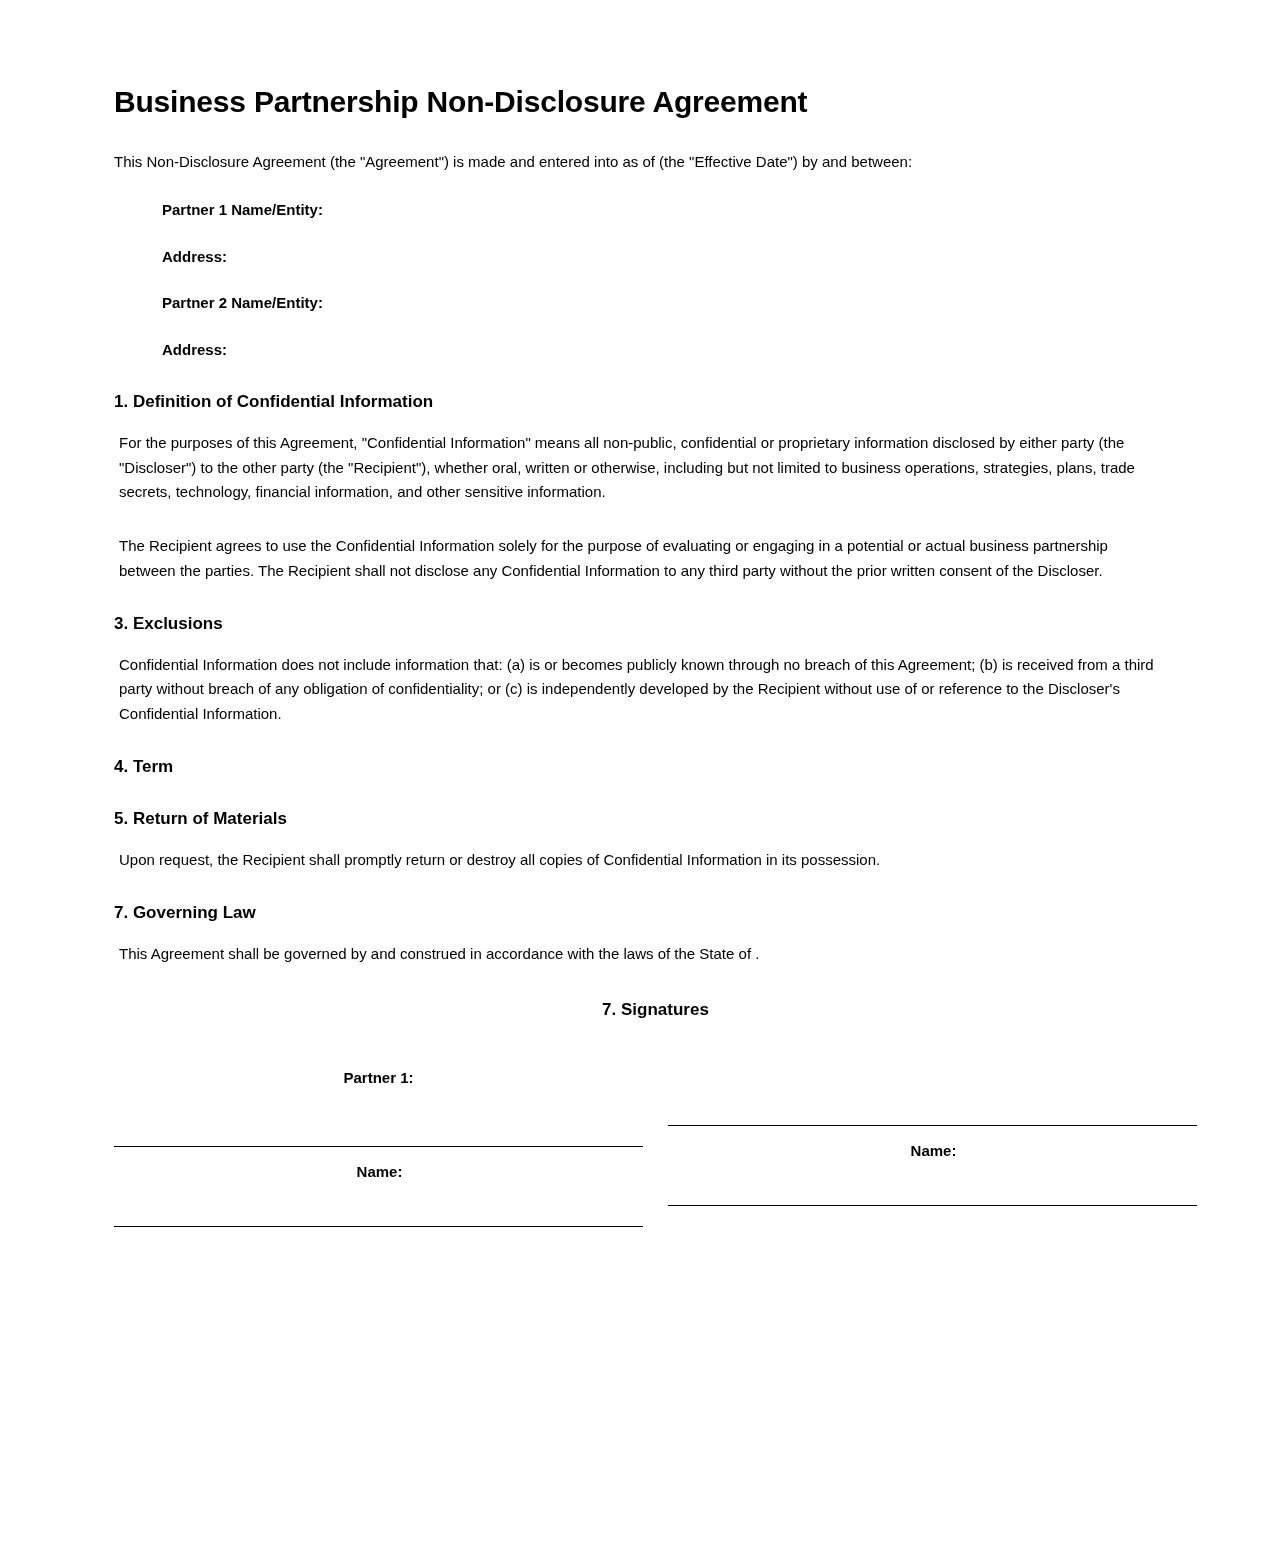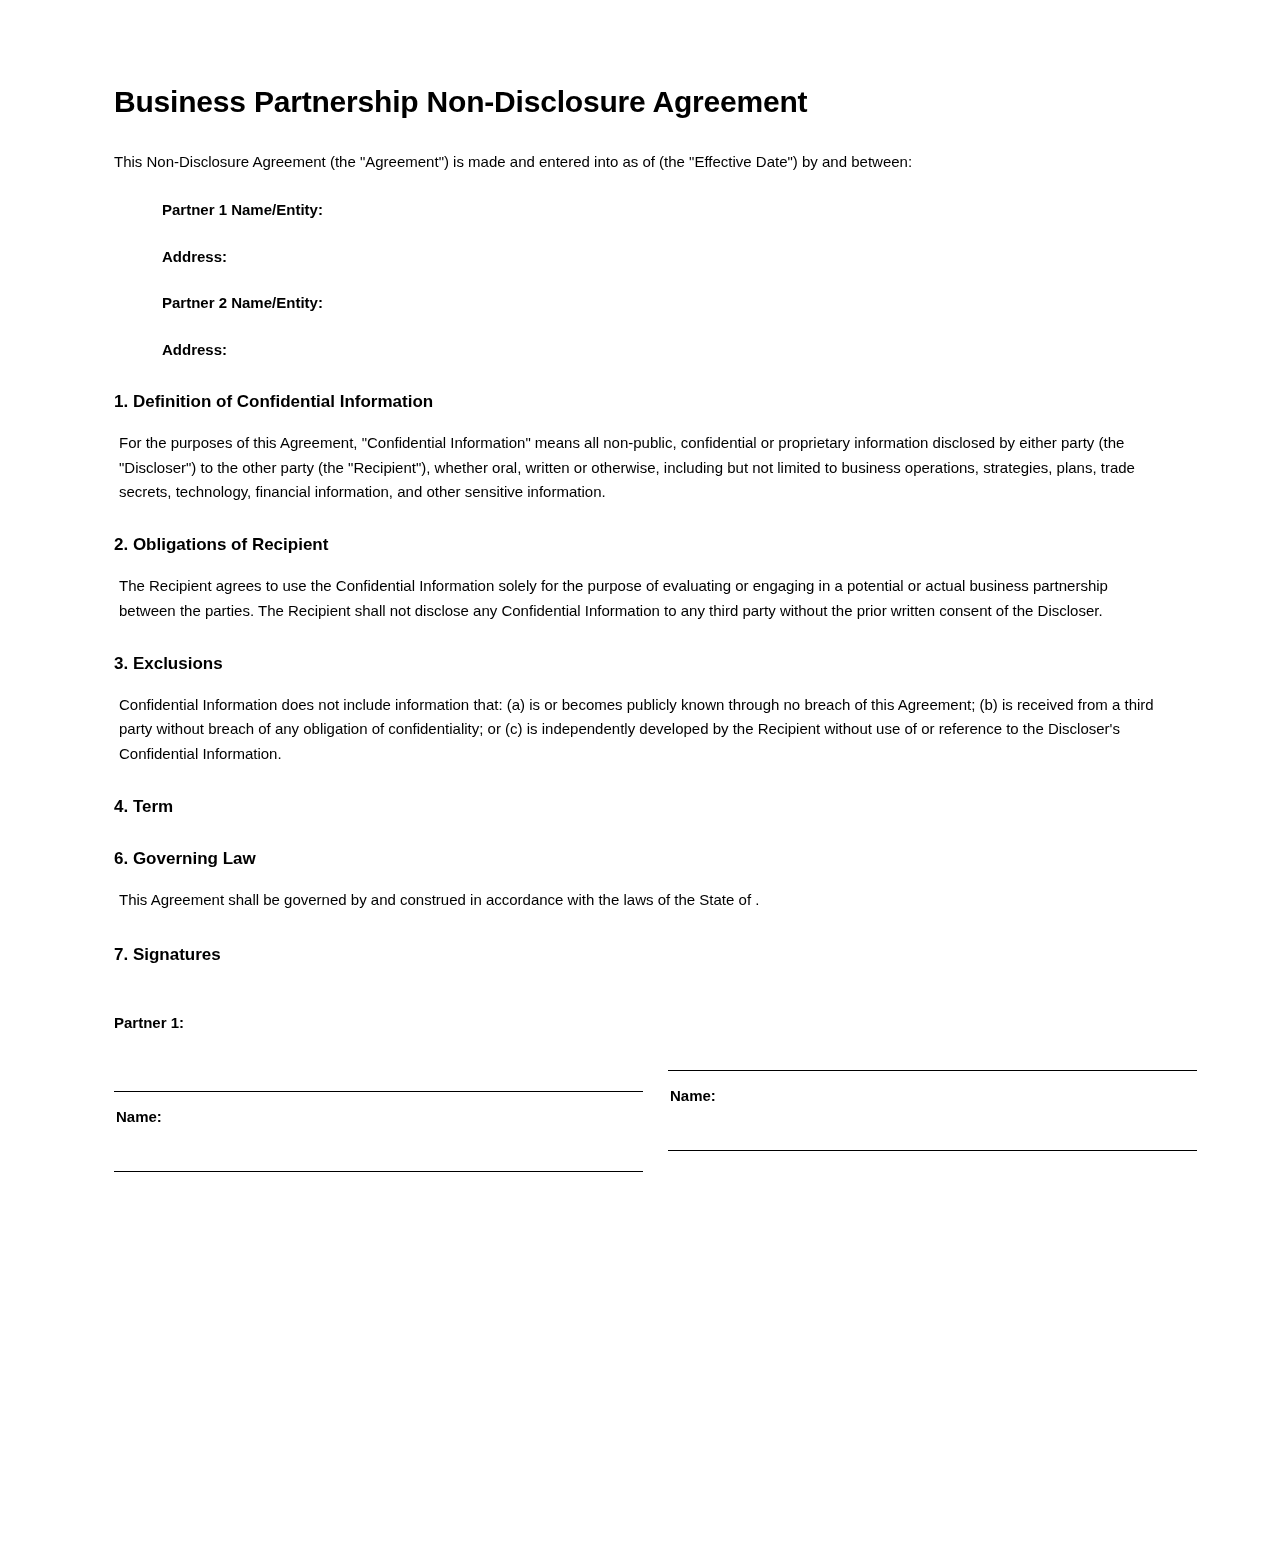--- a/index.html
+++ b/index.html
@@ -62,20 +62,21 @@
   }
   .section-body {
     font-size: 15px;
     line-height: 1.62;
     margin: 5px;
     color: #000;
     max-width: 1036px;
   }
   .signatures-section {
     margin-top: 32px;
+    text-align: center;
   }
   .sig-grid {
     display: flex;
     gap: 25px;
     margin-top: 46px;
   }
   .sig-col {
     flex: 1 1 0;
     min-width: 0;
   }
@@ -122,36 +123,39 @@
     <p class="party-line">Partner 2 Name/Entity:</p>
     <p class="party-line">Address:</p>
   </div>
 
   <section class="section">
     <h2 class="section-heading">1. Definition of Confidential Information</h2>
     <p class="section-body">For the purposes of this Agreement, "Confidential Information" means all non-public, confidential or proprietary information disclosed by either party (the "Discloser") to the other party (the "Recipient"), whether oral, written or otherwise, including but not limited to business operations, strategies, plans, trade secrets, technology, financial information, and other sensitive information.</p>
   </section>
 
   <section class="section">
-    <h2 class="section-heading">2. Obligations of Recipient</h2>
     <p class="section-body">The Recipient agrees to use the Confidential Information solely for the purpose of evaluating or engaging in a potential or actual business partnership between the parties. The Recipient shall not disclose any Confidential Information to any third party without the prior written consent of the Discloser.</p>
   </section>
 
   <section class="section">
     <h2 class="section-heading">3. Exclusions</h2>
     <p class="section-body">Confidential Information does not include information that: (a) is or becomes publicly known through no breach of this Agreement; (b) is received from a third party without breach of any obligation of confidentiality; or (c) is independently developed by the Recipient without use of or reference to the Discloser's Confidential Information.</p>
   </section>
 
   <section class="section">
     <h2 class="section-heading">4. Term</h2>
   </section>
 
+  <section class="section">
+    <h2 class="section-heading">5. Return of Materials</h2>
+    <p class="section-body">Upon request, the Recipient shall promptly return or destroy all copies of Confidential Information in its possession.</p>
+  </section>
 
   <section class="section">
-    <h2 class="section-heading">6. Governing Law</h2>
+    <h2 class="section-heading">7. Governing Law</h2>
     <p class="section-body">This Agreement shall be governed by and construed in accordance with the laws of the State of .</p>
   </section>
 
   <section class="section signatures-section">
     <h2 class="section-heading">7. Signatures</h2>
 
     <div class="sig-grid">
 
       <div class="sig-col">
         <p class="sig-label">Partner 1:</p>

